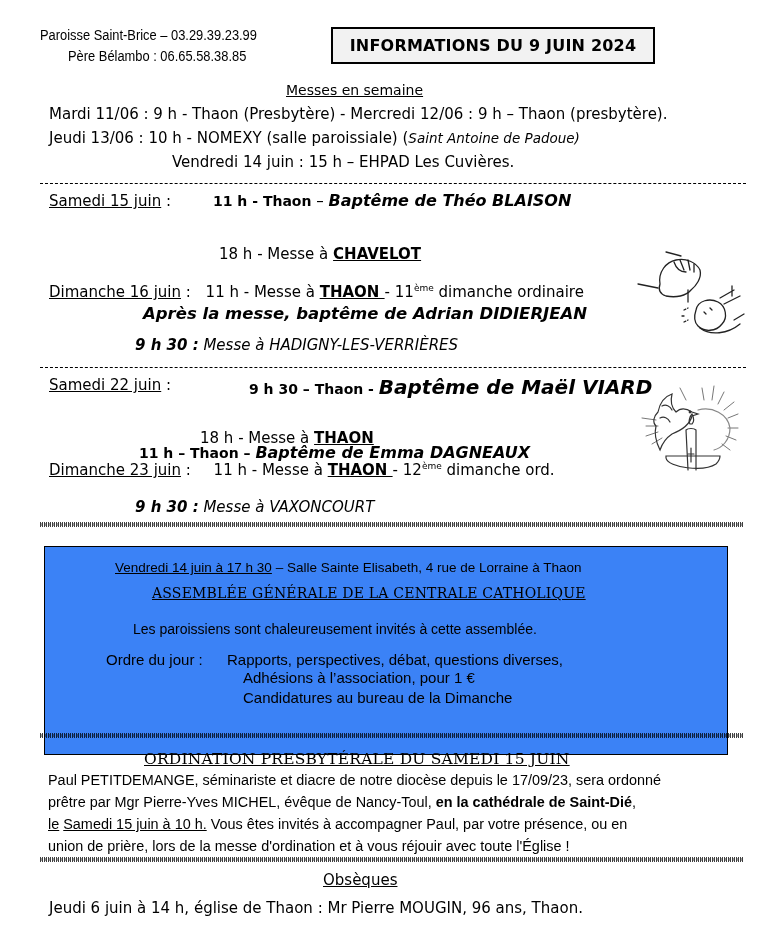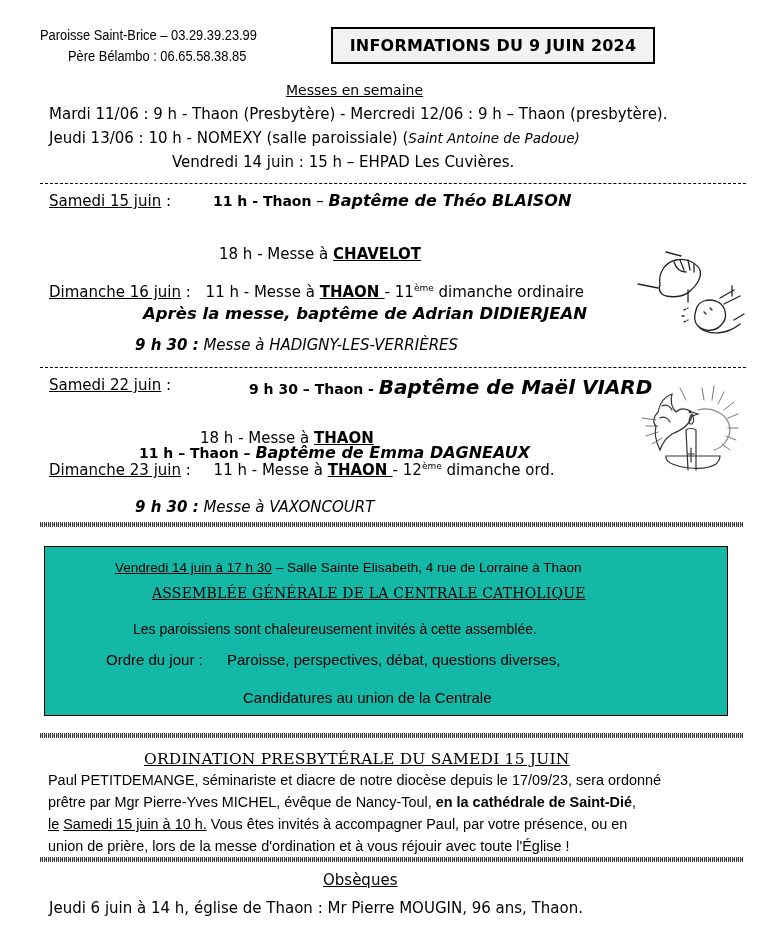--- a/index.html
+++ b/index.html
@@ -28,22 +28,22 @@
       repeating-linear-gradient(90deg, #000 0 1px, transparent 1px 2px, #000 2px 3px, transparent 3px 4px);
     opacity: 0.75;
   }
   .x-sep::after{
     content:""; position:absolute; left:0; top:1px; width:100%; height:3px;
     background-image: repeating-linear-gradient(90deg, transparent 0 1px, #000 1px 3px, transparent 3px 4px);
     opacity: 0.5;
   }
 
   .gray-box {
-    position: absolute; left: 44px; top: 546px; width: 684px; height: 170px;
-    background: #14b8a6; border: 1px solid #000;
+    position: absolute; left: 44px; top: 546px; width: 684px; height: 209px;
+    background: #3b82f6; border: 1px solid #000;
   }
   .gb-text { position: absolute; white-space: nowrap; }
   .calibri { font-family: "Liberation Sans", sans-serif; font-size: 13.5px; }
   .serif-title { font-family: "DejaVu Serif", serif; font-weight: normal; font-size: 14px; text-decoration: underline; letter-spacing: 0.2px; }
   .arial { font-family: "Liberation Sans", sans-serif; font-size: 15px; }
 
   .para { font-family: "Liberation Sans", sans-serif; font-size: 15.5px; line-height: 22px; transform: scaleX(0.93); transform-origin: left top; }
 </style>
 </head>
 <body>
@@ -136,22 +136,23 @@
 
 <div class="x-sep" style="top:522px;"></div>
 
 <div class="gray-box">
   <div class="gb-text calibri" style="left:70px; top:13px;">
     <span class="u">Vendredi 14 juin à 17 h 30</span><span> – Salle Sainte Elisabeth, 4 rue de Lorraine à Thaon</span>
   </div>
   <div class="gb-text serif-title" style="left:107px; top:38px;">ASSEMBLÉE GÉNÉRALE DE LA CENTRALE CATHOLIQUE</div>
   <div class="gb-text calibri" style="left:88px; top:74px; font-size:14px;">Les paroissiens sont chaleureusement invités à cette assemblée.</div>
   <div class="gb-text arial" style="left:61px; top:104px;">Ordre du jour :</div>
-  <div class="gb-text arial" style="left:182px; top:104px;">Paroisse, perspectives, débat, questions diverses,</div>
-  <div class="gb-text arial" style="left:198px; top:142px;">Candidatures au union de la Centrale</div>
+  <div class="gb-text arial" style="left:182px; top:104px;">Rapports, perspectives, débat, questions diverses,</div>
+  <div class="gb-text arial" style="left:198px; top:122px;">Adhésions à l’association, pour 1 €</div>
+  <div class="gb-text arial" style="left:198px; top:142px;">Candidatures au bureau de la Dimanche</div>
 </div>
 
 <div class="x-sep" style="top:733px;"></div>
 
 <div class="abs serif-title" style="left:144px; top:750px; font-size:15.5px;">ORDINATION PRESBYTÉRALE DU SAMEDI 15 JUIN</div>
 <div class="abs para" style="left:48px; top:769px;">Paul PETITDEMANGE, séminariste et diacre de notre diocèse depuis le 17/09/23, sera ordonné</div>
 <div class="abs para" style="left:48px; top:791px;">
   <span>prêtre par Mgr Pierre-Yves MICHEL, évêque de Nancy-Toul, </span><span class="b">en la cathédrale de Saint-Dié</span><span>,</span>
 </div>
 <div class="abs para" style="left:48px; top:813px;">

